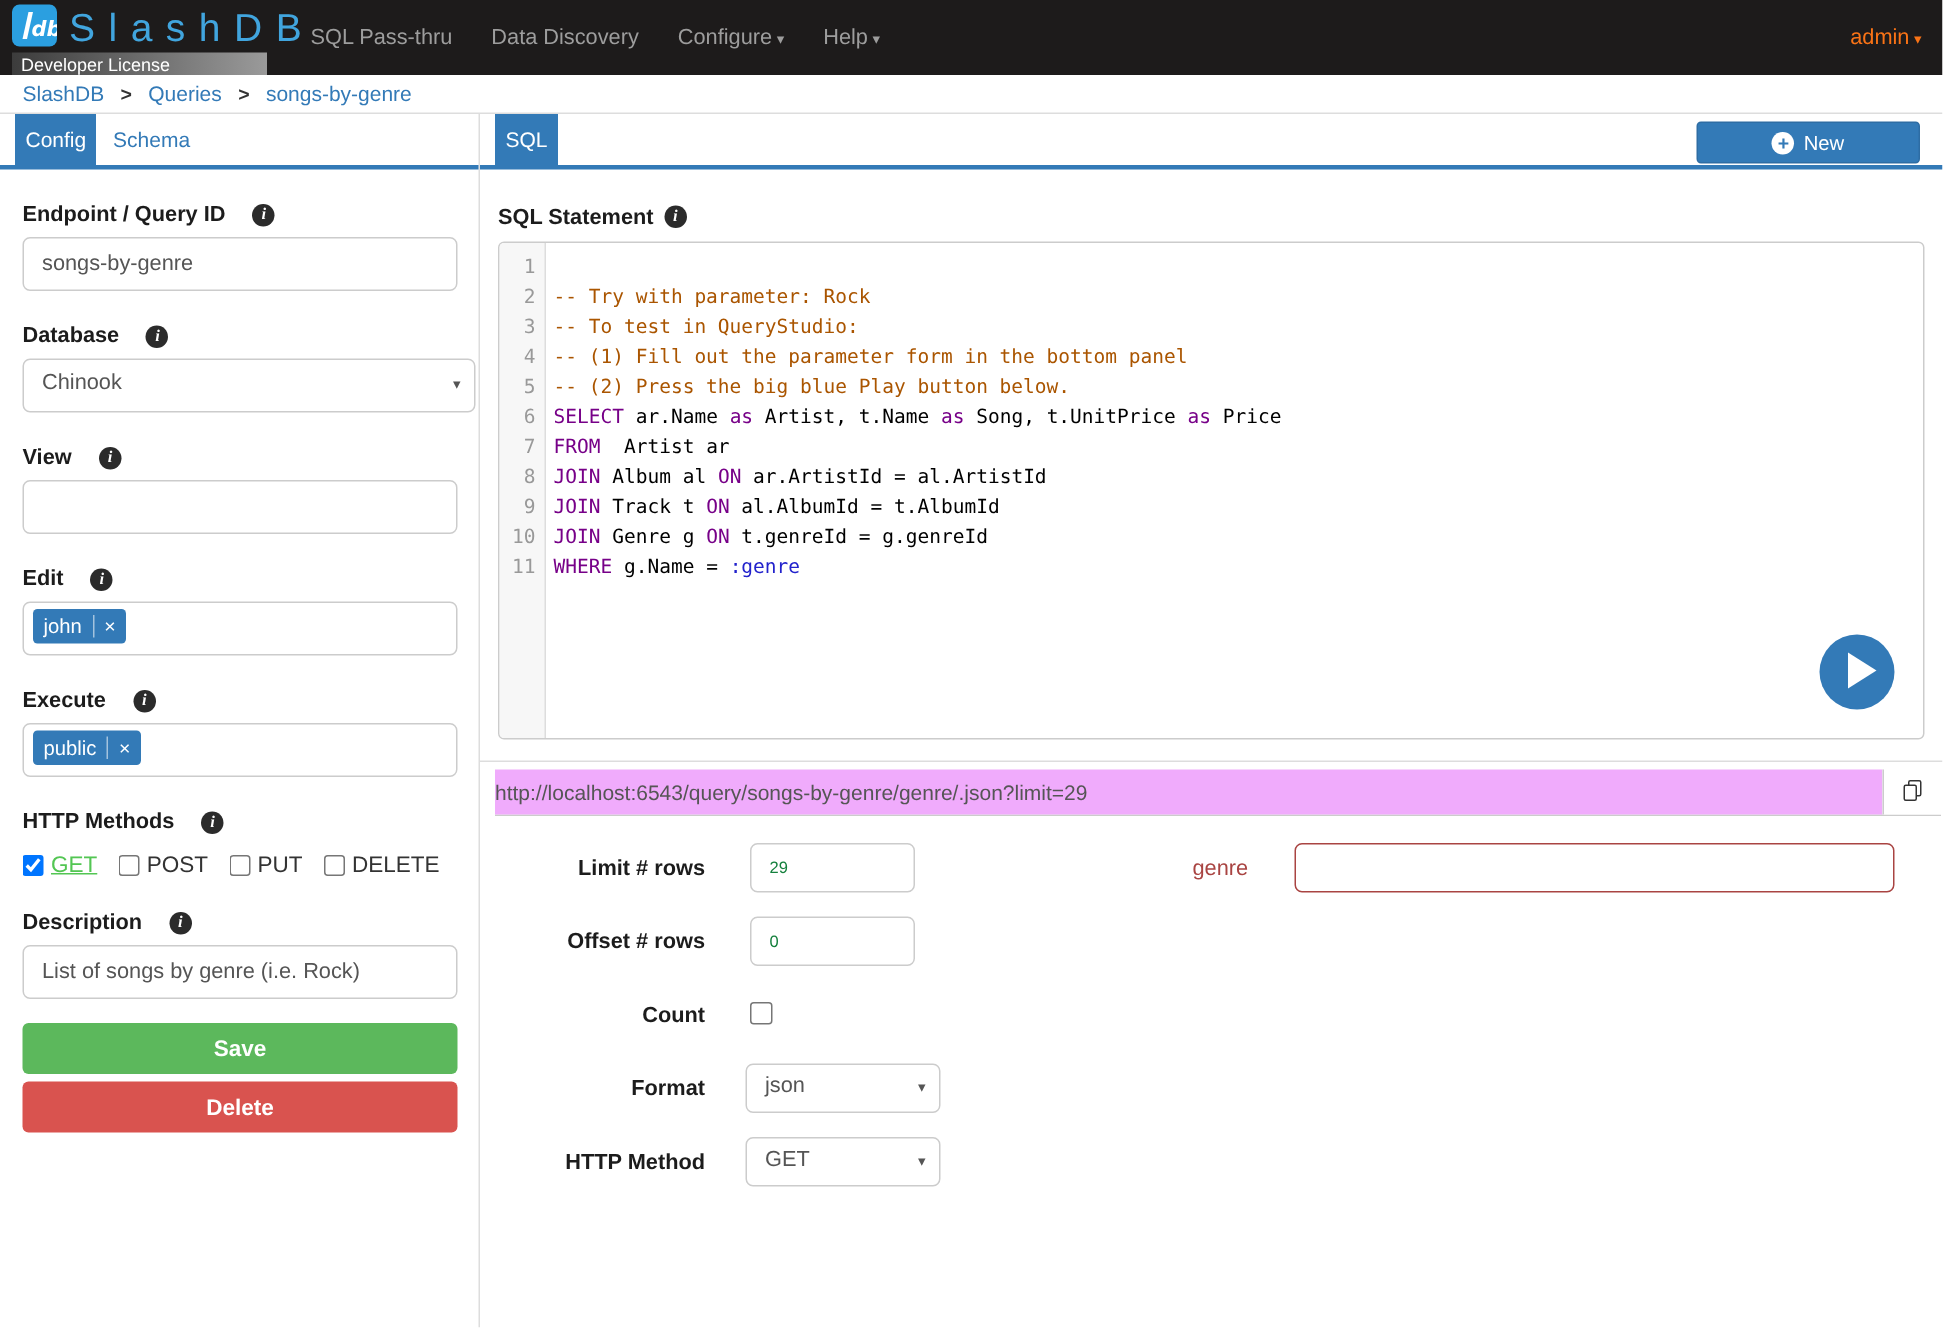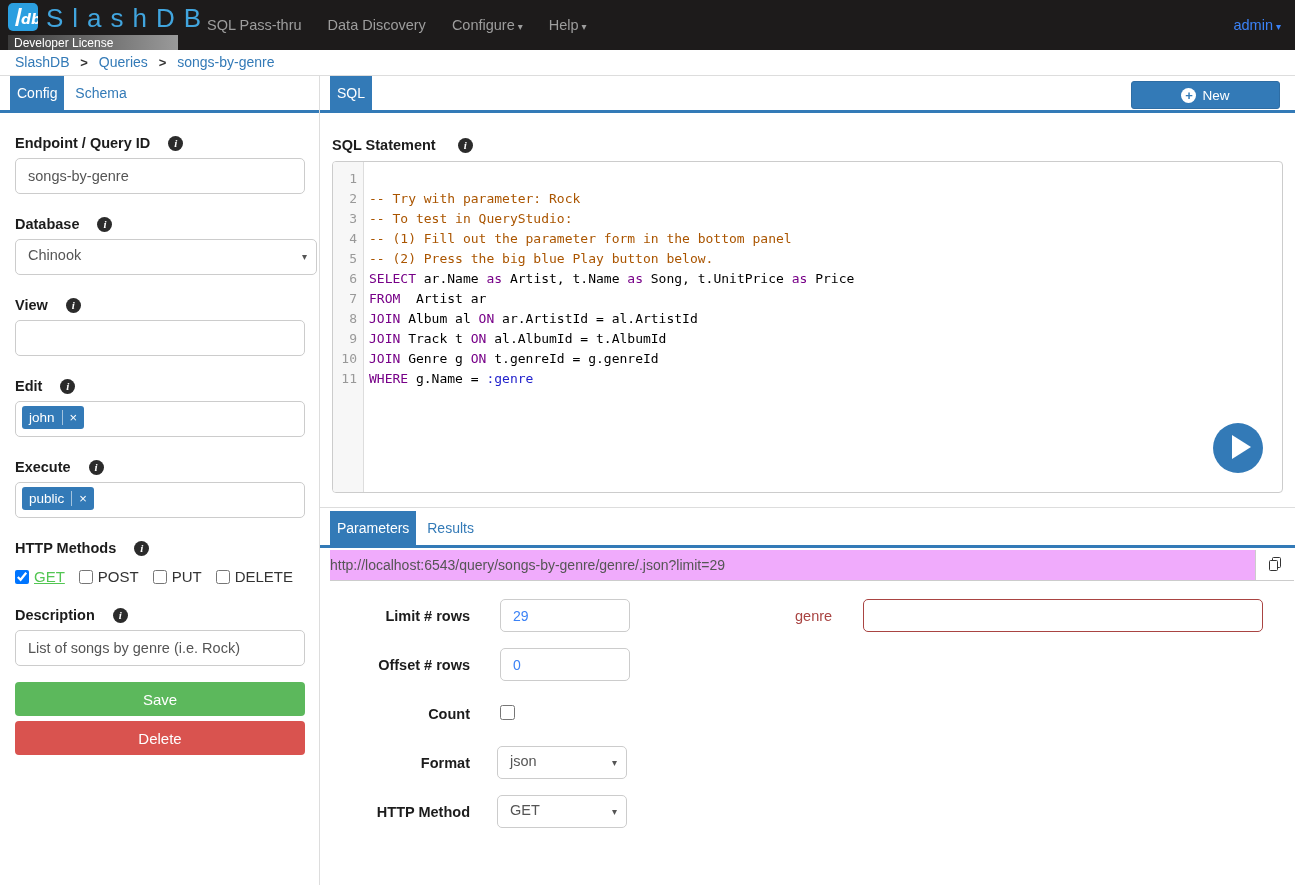--- a/index.html
+++ b/index.html
@@ -9,21 +9,21 @@
 
   
   .navbar { position:absolute; top:0; left:0; width:100%; height:50px; background:#1d1b1b; }
   .brand { position:absolute; left:8px; top:2px; width:180px; }
   .brand-row { display:flex; align-items:center; height:32px; }
   .brand-text { color:#41a5de; font-size:26px; letter-spacing:9px; margin-left:8px; font-weight:400; }
   .license-bar { margin-top:1px; height:16px; line-height:16px; background:linear-gradient(to right,#3c3c3c,#9a9a9a);
     color:#fff; font-size:12px; padding-left:6px; width:170px; }
   .nav-items { position:absolute; left:194px; top:0; height:50px; display:flex; }
   .nav-item { color:#9d9d9d; padding:0 13px; line-height:50px; font-size:14.5px; cursor:pointer; }
-  .nav-right { position:absolute; right:14px; top:0; height:50px; line-height:50px; color:#3b82f6; font-size:14.5px; cursor:pointer; }
+  .nav-right { position:absolute; right:14px; top:0; height:50px; line-height:50px; color:#f97316; font-size:14.5px; cursor:pointer; }
   .caret { font-size:10px; margin-left:3px; }
 
   
   .breadcrumb { position:absolute; top:50px; left:0; width:100%; height:26px; background:#fff;
     border-bottom:1px solid #ddd; padding:4px 0 0 15px; }
   .breadcrumb a { color:#337ab7; text-decoration:none; cursor:pointer; }
   .bc-sep { color:#333; margin:0 7px; font-weight:bold; font-size:13px; }
 
   
   .left-panel { position:absolute; top:76px; left:0; width:320px; height:809px; border-right:1px solid #ddd; background:#fff; }
@@ -48,31 +48,31 @@
   .fake-select .sel-caret { position:absolute; right:9px; top:11px; color:#555; font-size:10px; }
   .tagbox { width:290px; height:36px; border:1px solid #ccc; border-radius:5px; padding:4px 6px; background:#fff; }
   .tag { display:inline-flex; align-items:center; background:#337ab7; color:#fff; border-radius:3px;
     padding:4px 7px; font-size:13.5px; }
   .tag .tag-x { border-left:1px solid rgba(255,255,255,.55); margin-left:7px; padding-left:7px; cursor:pointer; font-size:13px; }
   .methods-row { display:flex; align-items:center; gap:14px; margin-top:12px; font-size:15px; }
   .method { display:flex; align-items:center; gap:5px; }
   .method input { width:14px; height:14px; cursor:pointer; }
   .get-link { color:#53c653; text-decoration:underline; cursor:pointer; }
   .btn-block { display:block; width:290px; height:34px; border:none; border-radius:4px; color:#fff;
-    font-size:15px; cursor:pointer; font-family:inherit; }
+    font-size:15px; cursor:pointer; font-family:inherit;font-weight:bold; }
   .btn-save { background:#5cb85c; margin-top:16px; }
   .btn-delete { background:#d9534f; margin-top:5px; }
 
   
   .btn-new { position:absolute; right:15px; top:5px; width:149px; height:28px; background:#337ab7;
     border:1px solid #2e6da4; border-radius:3px; color:#fff; font-size:13.5px; cursor:pointer;
     display:flex; align-items:center; justify-content:center; gap:6px; font-family:inherit; }
   .plus-circle { display:inline-block; width:15px; height:15px; border-radius:50%; background:#fff; color:#337ab7;
     font-weight:bold; font-size:13px; line-height:15px; text-align:center; }
-  .sql-head { display:flex; align-items:center; gap:22px; font-weight:bold; color:#1c1c1c; font-size:14.5px;
+  .sql-head { display:flex; gap:7px; font-weight:bold; color:#1c1c1c; font-size:14.5px;
     margin:24px 0 8px 12px; }
   .editor { position:relative; margin:0 12px; height:332px; border:1px solid #ccc; border-radius:4px;
     background:#fff; overflow:hidden; }
   .editor::before { content:""; position:absolute; left:0; top:0; bottom:0; width:30px;
     background:#f7f7f7; border-right:1px solid #ddd; }
   .code-lines { position:relative; padding-top:7px; font-family:"DejaVu Sans Mono","Liberation Mono",monospace;
     font-size:13px; line-height:20px; }
   .code-line { display:flex; }
   .ln { width:24px; text-align:right; color:#999; flex:0 0 24px; padding-right:0; }
   .code { white-space:pre; margin-left:12px; color:#000; }
@@ -86,22 +86,22 @@
   .bottom-panel { position:absolute; left:0; top:431px; width:975px; border-top:1px solid #ddd; padding-top:3px; }
   .url-bar { display:flex; margin:2px 1px 0 10px; height:31px; border-bottom:1px solid #ccc; }
   .url-text { flex:1; background:#f0abfc; color:#555; font-size:14px; line-height:30px; padding:0 0;
     white-space:nowrap; overflow:hidden; }
   .copy-btn { width:39px; background:#fff; border:none; border-left:1px solid #ccc; cursor:pointer;
     display:flex; align-items:center; justify-content:center; }
   .bp-form { position:relative; padding:18px 0 20px 15px; }
   .param-row { display:flex; align-items:center; margin-bottom:16px; height:33px; }
   .param-label { width:135px; text-align:right; font-weight:bold; color:#1c1c1c; font-size:14.5px; }
   .param-ctrl { margin-left:30px; }
-  .pinput { width:130px; height:33px; border:1px solid #ccc; border-radius:5px; padding:6px 12px;
-    font-size:14px; color:#3b82f6; font-family:inherit; }
+  .pinput { width:110px; height:33px; border:1px solid #ccc; border-radius:5px; padding:6px 12px;
+    font-size:11px; color:#15803d; font-family:inherit; }
   .pselect { position:relative; width:130px; height:33px; border:1px solid #ccc; border-radius:5px;
     padding:6px 12px; font-size:14.5px; color:#555; background:#fff; cursor:pointer;margin-left:27px; }
   .pselect .sel-caret { position:absolute; right:9px; top:10px; color:#555; font-size:10px; }
   .count-check { width:15px; height:15px; cursor:pointer; }
   .genre-group { position:absolute; left:475px; top:18px; display:flex; align-items:center; }
   .genre-label { width:35px; text-align:left; font-weight:normal; color:#a94442; font-size:14.5px; }
   .genre-input { margin-left:33px; width:400px; height:33px; border:1px solid #a94442; border-radius:5px;
     padding:6px 12px; font-size:14.5px; color:#555; font-family:inherit; }
 </style>
 </head>
@@ -303,24 +303,20 @@
       <button class="play-btn">
         <span>
           <svg width="50" height="50" viewBox="0 0 50 50">
               <polygon points="19,13 38,25 19,37" fill="#fff"></polygon>
             </svg>
         </span>
       </button>
     </div>
 
     <div class="bottom-panel">
-      <div class="tab-row">
-        <span class="tab active first">Parameters</span>
-        <span class="tab">Results</span>
-      </div>
 
       <div class="url-bar">
         <div class="url-text">http://localhost:6543/query/songs-by-genre/genre/.json?limit=29</div>
         <button class="copy-btn">
           <span>
             <svg width="16" height="16" viewBox="0 0 16 16">
               <rect x="5.5" y="1.5" width="8" height="10" rx="1" fill="#fff" stroke="#333"></rect>
               <rect x="2.5" y="4.5" width="8" height="10" rx="1" fill="#fff" stroke="#333"></rect>
             </svg>
           </span>

